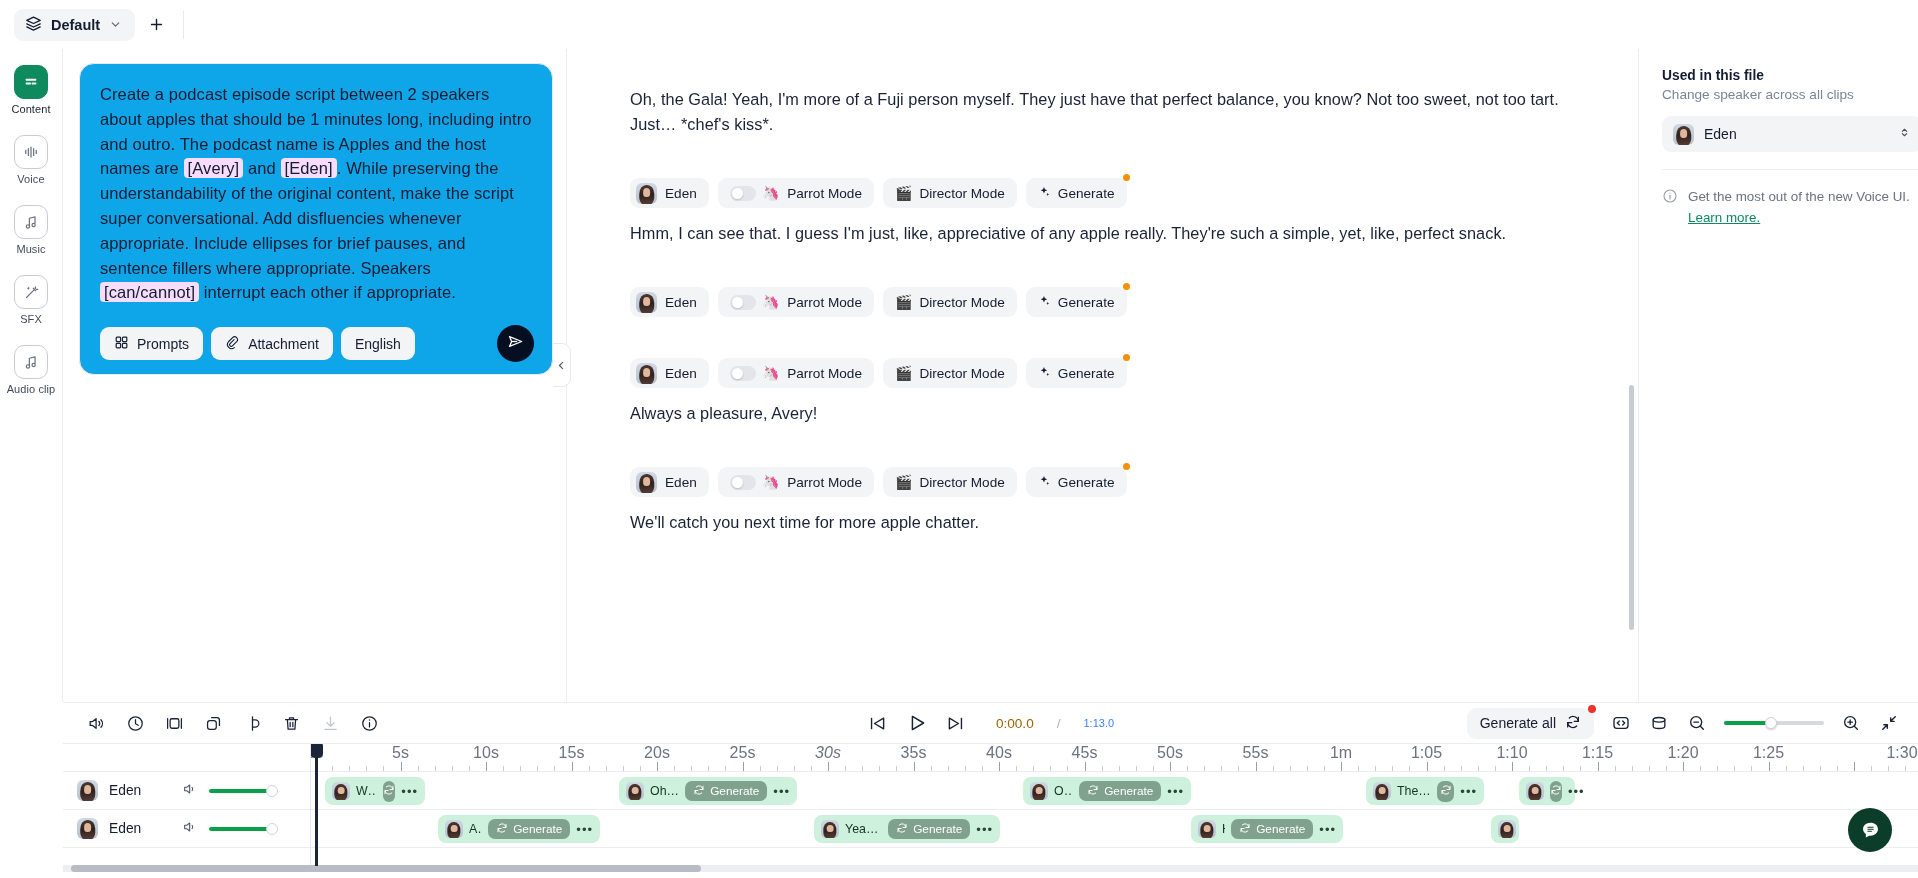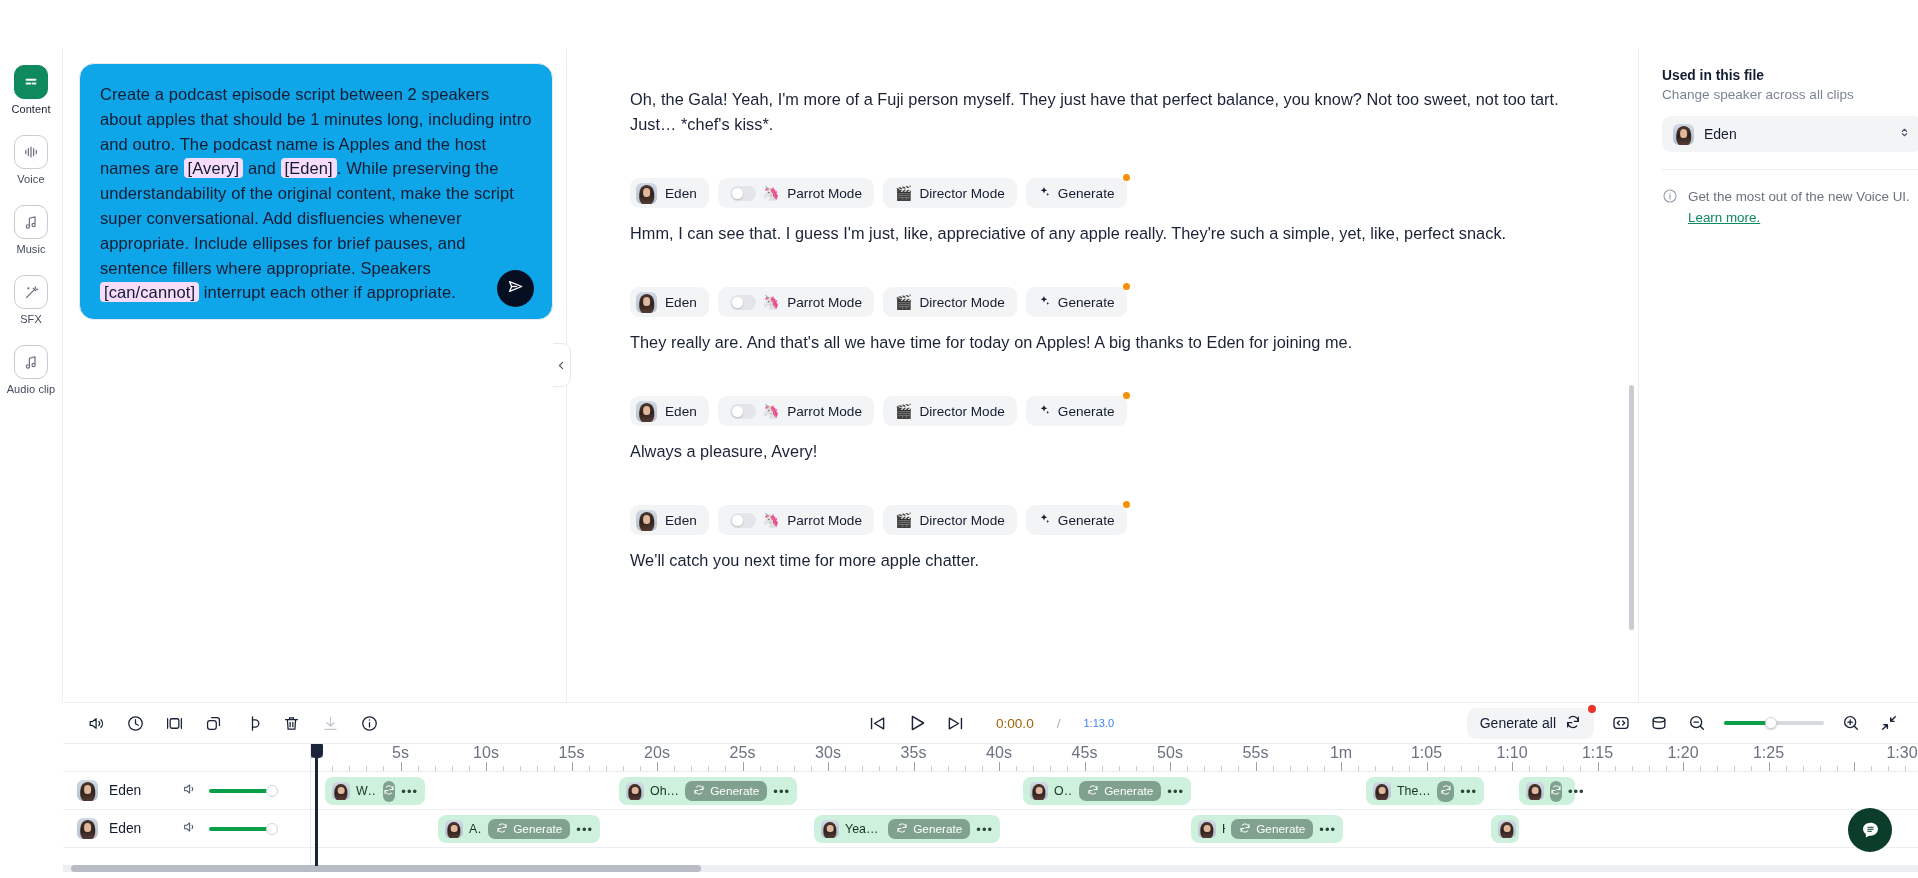--- a/index.html
+++ b/index.html
@@ -226,20 +226,43 @@
     position: absolute; right: 26px; bottom: 26px; width: 44px; height: 44px;
     border-radius: 50%; background: #0c3d2b; color: #fff;
     display: flex; align-items: center; justify-content: center; cursor: pointer; z-index: 9;
   }
 </style>
 </head>
 <body>
 
 <div class="app">
 
+  <div class="topbar">
+    <div class="doc-chip">
+      <span>
+        <svg width="17" height="17" viewBox="0 0 24 24" fill="none" stroke="#131c31" stroke-width="1.8" stroke-linecap="round" stroke-linejoin="round">
+          <path d="M12 3 2.5 7.5 12 12l9.5-4.5L12 3Z"></path>
+            <path d="M2.5 12.5 12 17l9.5-4.5"></path>
+            <path d="M2.5 16.8 12 21.3l9.5-4.5"></path>
+        </svg>
+      </span>
+      <span>Default</span>
+      <span class="chev">
+        <svg width="13" height="13" viewBox="0 0 24 24" fill="none" stroke="#131c31" stroke-width="2.2" stroke-linecap="round" stroke-linejoin="round">
+            <path d="m6 9 6 6 6-6"></path>
+          </svg>
+      </span>
+    </div>
+    <div class="new-tab-btn">
+      <svg width="17" height="17" viewBox="0 0 24 24" fill="none" stroke="#131c31" stroke-width="2" stroke-linecap="round">
+          <path d="M12 5v14M5 12h14"></path>
+        </svg>
+    </div>
+    <div class="topbar-sep"></div>
+  </div>
 
   <div class="rail">
 
     <div class="rail-item active">
       <div class="rail-ico">
         <svg width="18" height="18" viewBox="0 0 24 24" fill="none" stroke="currentColor" stroke-width="2.4" stroke-linecap="round">
           <path d="M6 9h12M6 14h5M14 14h4"></path>
         </svg>
       </div>
       <div class="rail-lbl">Content</div>
@@ -284,20 +307,44 @@
             <circle cx="15" cy="15.5" r="2.3"></circle>
         </svg>
       </div>
       <div class="rail-lbl">Audio clip</div>
     </div>
 
   </div>
 
   <div class="prompt-card">
     <div class="prompt-text" id="prompt-text"><span>Create a podcast episode script between 2 speakers about apples that should be 1 minutes long, including intro and outro. The podcast name is Apples and the host names are </span><span class="tok">[Avery]</span><span> and </span><span class="tok">[Eden]</span><span>. While preserving the understandability of the original content, make the script super conversational. Add disfluencies whenever appropriate. Include ellipses for brief pauses, and sentence fillers where appropriate. Speakers </span><span class="tok">[can/cannot]</span><span> interrupt each other if appropriate.</span></div>
+    <div class="prompt-actions">
+      <div class="pa-chip">
+        <span>
+          <svg width="15" height="15" viewBox="0 0 24 24" fill="none" stroke="#131c31" stroke-width="1.9">
+              <rect x="3.5" y="3.5" width="7" height="7" rx="1.3"></rect>
+              <rect x="13.5" y="3.5" width="7" height="7" rx="1.3"></rect>
+              <rect x="3.5" y="13.5" width="7" height="7" rx="1.3"></rect>
+              <rect x="13.5" y="13.5" width="7" height="7" rx="1.3"></rect>
+            </svg>
+        </span>
+        <span>Prompts</span>
+      </div>
+      <div class="pa-chip">
+        <span>
+          <svg width="15" height="15" viewBox="0 0 24 24" fill="none" stroke="#131c31" stroke-width="1.8" stroke-linecap="round">
+              <path d="M14.5 7.5 8.2 13.8a2.6 2.6 0 0 0 3.7 3.7l6.8-6.8a4.6 4.6 0 0 0-6.5-6.5l-6.6 6.6a6.6 6.6 0 0 0 9.3 9.3"></path>
+            </svg>
+        </span>
+        <span>Attachment</span>
+      </div>
+      <div class="pa-chip">
+        <span>English</span>
+      </div>
+    </div>
     <div class="send-btn">
       <span>
         <svg width="19" height="19" viewBox="0 0 24 24" fill="none" stroke="#fff" stroke-width="1.7" stroke-linejoin="round">
             <path d="M4.5 5.8 19.8 12 4.5 18.2l2.6-6.2-2.6-6.2Z"></path>
             <path d="M7.1 12h7"></path>
           </svg>
       </span>
     </div>
   </div>
 
@@ -355,21 +402,20 @@
               <div class="tool">
                 <span><svg width="13" height="13" viewBox="0 0 24 24" fill="#131c31">
                     <path d="M11 3.5 12.7 8 17 9.7 12.7 11.4 11 15.9 9.3 11.4 5 9.7 9.3 8 11 3.5Z"></path>
                     <path d="M18 14.5l.8 2 2 .8-2 .8-.8 2-.8-2-2-.8 2-.8.8-2Z"></path>
                   </svg></span>
                 <span>Generate</span>
               </div>
               <span class="dot-badge"></span>
             </div>
           </div>
-          <div class="line">They really are. And that's all we have time for today on Apples! A big thanks to Eden for joining me.</div>
           <div class="row-tools">
             <div class="tool speaker">
               <span class="avatar"></span>
               <span>Eden</span>
             </div>
             <div class="tool">
               <span class="toggle"></span>
               <span class="emoji">🦄</span>
               <span>Parrot Mode</span>
             </div>
@@ -633,21 +679,21 @@
           <span class="tickm" style="left: 363.1px;"></span>
           <span class="tickm" style="left: 380.2px;"></span>
           <span class="tickm" style="left: 397.3px;"></span>
           <span class="tickm" style="left: 414.4px;"></span>
           <span class="maj" style="left: 431.5px;">25s</span>
           <span class="tickM" style="left: 431.5px;"></span>
           <span class="tickm" style="left: 448.6px;"></span>
           <span class="tickm" style="left: 465.7px;"></span>
           <span class="tickm" style="left: 482.8px;"></span>
           <span class="tickm" style="left: 499.9px;"></span>
-          <span class="maj" style="left: 517px;">30s</span>
+          <span class="maj" style="left: 517px; font-style: italic;">30s</span>
           <span class="tickM" style="left: 517px;"></span>
           <span class="tickm" style="left: 534.1px;"></span>
           <span class="tickm" style="left: 551.2px;"></span>
           <span class="tickm" style="left: 568.3px;"></span>
           <span class="tickm" style="left: 585.4px;"></span>
           <span class="maj" style="left: 602.5px;">35s</span>
           <span class="tickM" style="left: 602.5px;"></span>
           <span class="tickm" style="left: 619.6px;"></span>
           <span class="tickm" style="left: 636.7px;"></span>
           <span class="tickm" style="left: 653.8px;"></span>

